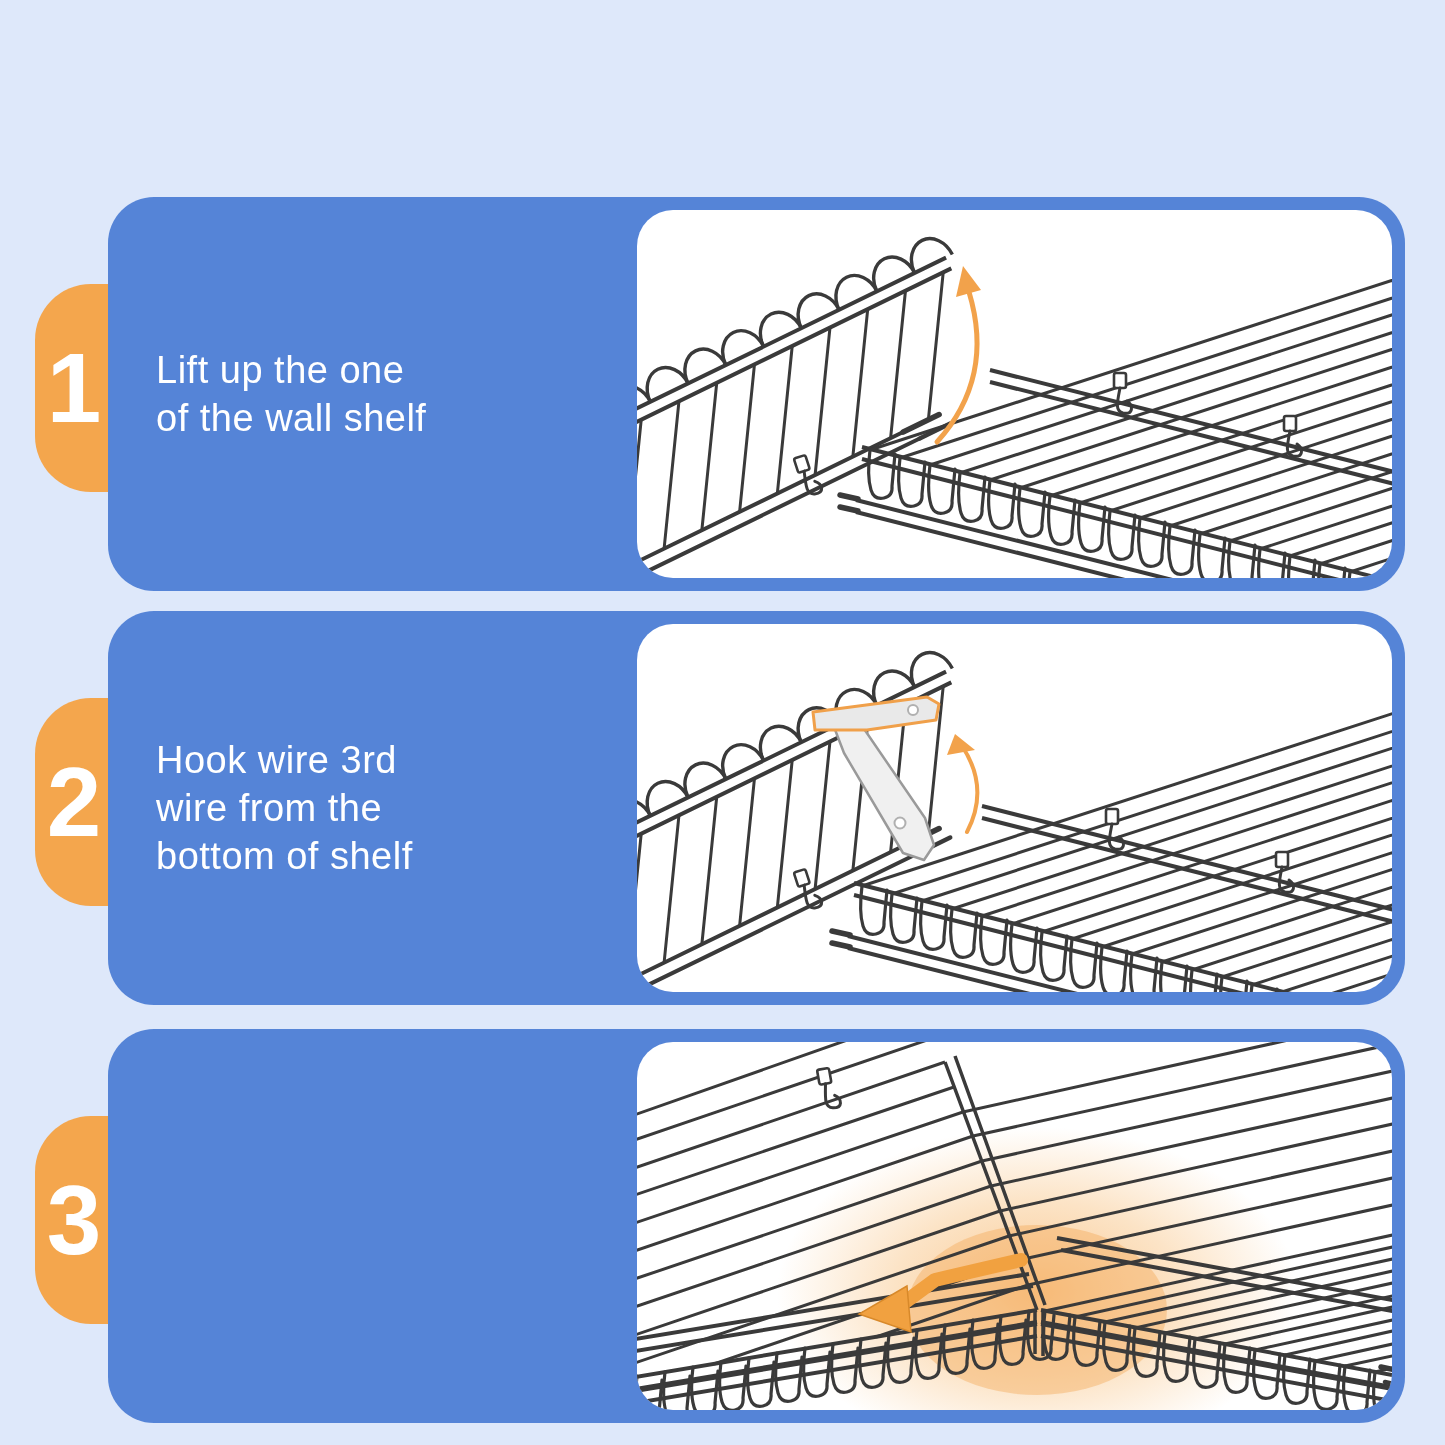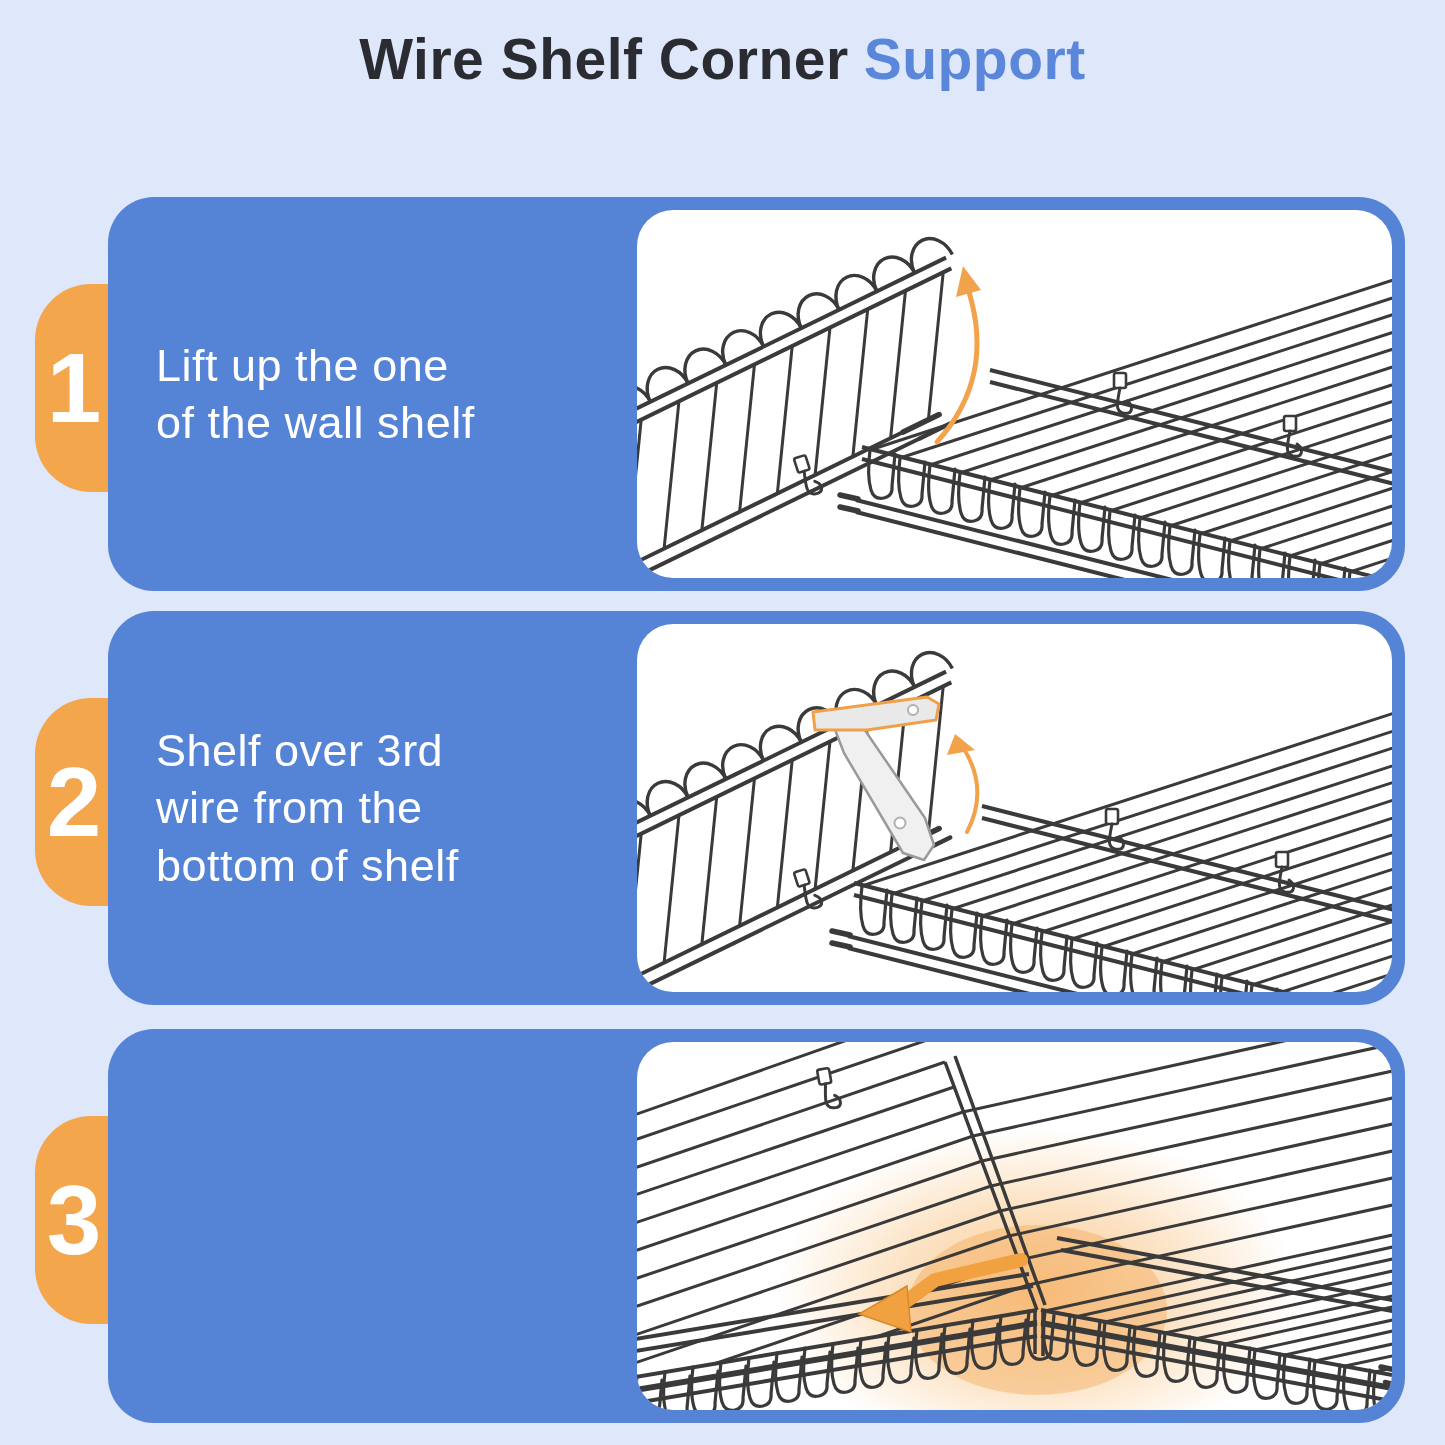--- a/index.html
+++ b/index.html
@@ -41,21 +41,21 @@
     position:absolute;left:108px;top:0;
     width:1297px;height:394px;
     background:#5584d7;
     border-radius:46px;
     z-index:2;
   }
   .step-text{
     position:absolute;left:48px;top:0;height:100%;width:475px;
     display:flex;align-items:center;
     color:#ffffff;
-    font-size:45px;line-height:1.27;letter-spacing:0.5px;
+    font-size:38px;line-height:1.27;letter-spacing:0.5px;
     white-space:pre-line;
   }
   .illus{
     position:absolute;top:13px;right:13px;
     width:755px;height:368px;
     background:#ffffff;
     border-radius:36px;
     overflow:hidden;
   }
   .illus svg{display:block;}
@@ -116,21 +116,20 @@
           <use href="#floop" x="420" y="106"></use>
         <use href="#floop" x="450" y="114"></use>
           <use href="#floop" x="480" y="122"></use>
         <use href="#wclip" transform="translate(244,-77)"></use>
         <use href="#wclip" transform="translate(414,-34)"></use>
       </g>
     </defs>
   </svg>
 
   <div class="title">
-    <div><span class="t-dark">Wire Shelf Corner</span><span class="t-blue">Support</span></div>
   </div>
 
   <section class="step step-1">
     <div class="badge">
         <span>1</span>
       </div>
     <div class="panel">
       <div class="step-text">Lift up the one
 of the wall shelf</div>
       <div class="illus">
@@ -148,21 +147,21 @@
         </svg>
       </div>
     </div>
   </section>
 
   <section class="step step-2">
     <div class="badge">
         <span>2</span>
       </div>
     <div class="panel">
-      <div class="step-text">Shelf over 3rd
+      <div class="step-text">Hook wire 3rd
 wire from the
 bottom of shelf</div>
       <div class="illus">
         <svg width="755" height="368" viewBox="0 0 755 368">
           <g>
               <use href="#tshelf" transform="translate(-28,212)"></use>
             </g>
           <g>
               <use href="#fshelf" transform="translate(225,262)"></use>
             </g>

